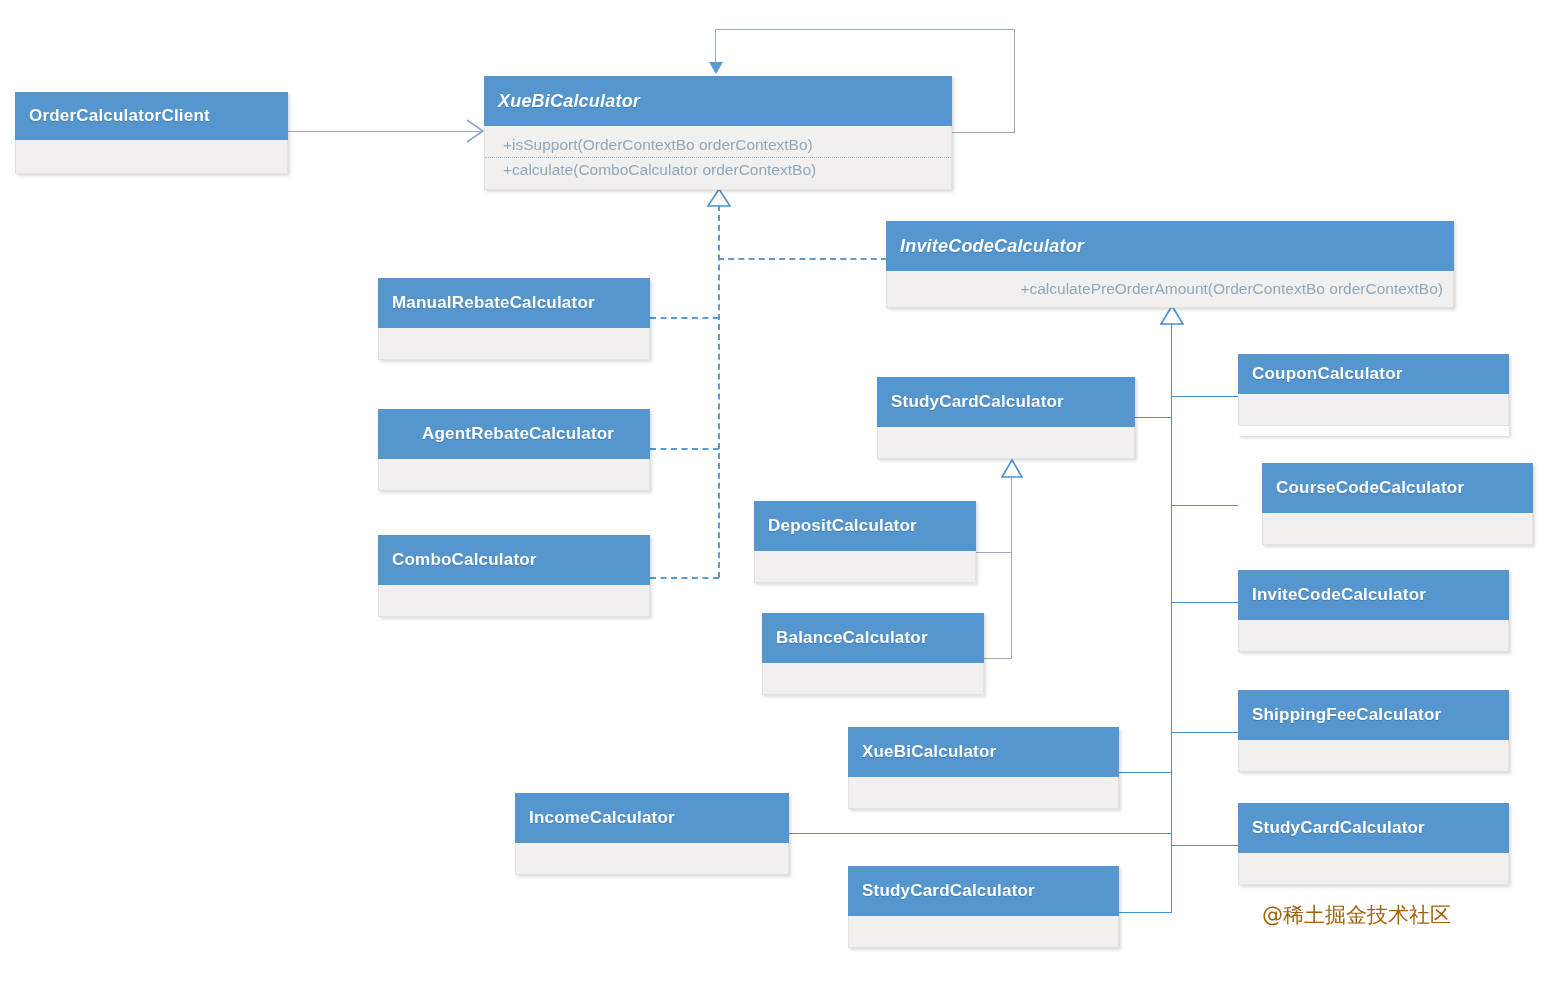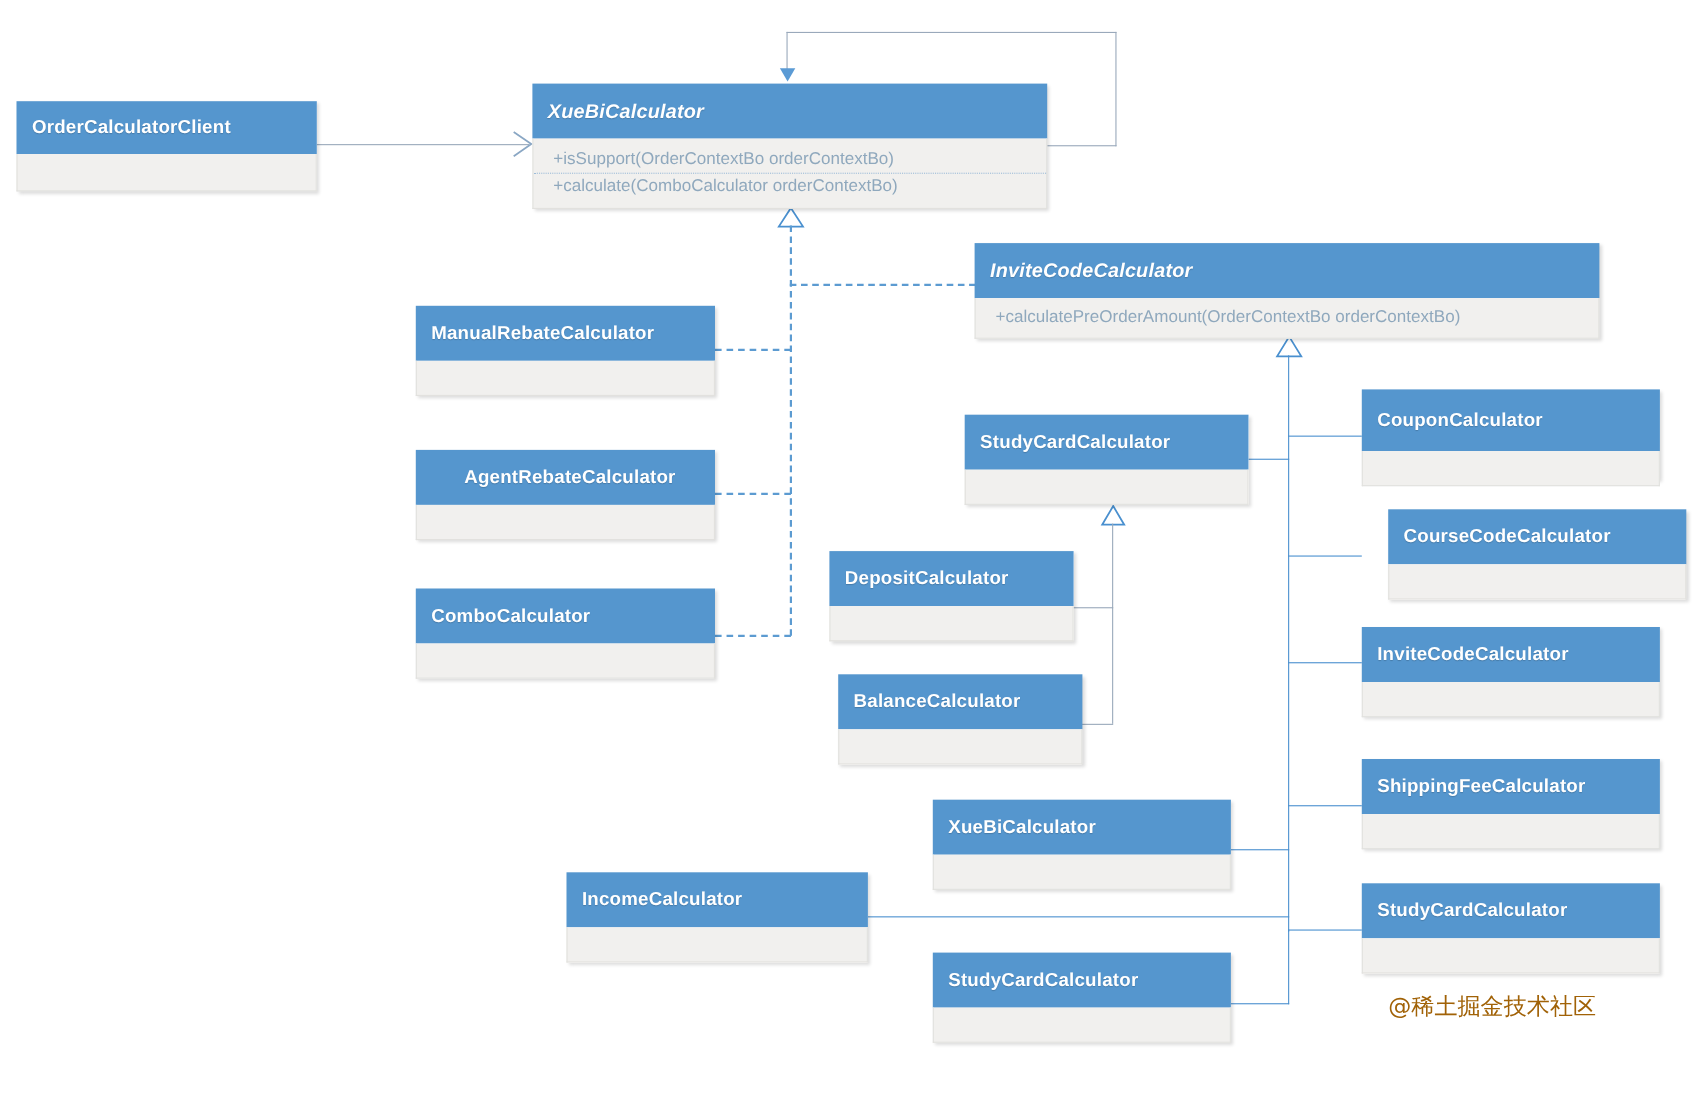--- a/index.html
+++ b/index.html
@@ -108,21 +108,21 @@
     <div class="uml-body" style="height:64px;">
       <div class="uml-method">+isSupport(OrderContextBo orderContextBo)</div>
       <div class="uml-method">+calculate(ComboCalculator orderContextBo)</div>
     </div>
   </div>
 
   <div class="uml-box" style="left:886px;top:221px;width:568px;height:87px;">
     <div class="uml-head" style="height:50px;font-size:18px;">
       <span class="italic">InviteCodeCalculator</span>
     </div>
-    <div class="uml-body" style="height:37px;">
+    <div class="uml-body" style="height:37px;text-align:right;">
       <div class="uml-method">+calculatePreOrderAmount(OrderContextBo orderContextBo)</div>
     </div>
   </div>
 
   <div class="uml-box" style="left:378px;top:278px;width:272px;height:82px;">
     <div class="uml-head" style="height:50px;font-size:17px;">
       <span>ManualRebateCalculator</span>
     </div>
     <div class="uml-body" style="height:32px;"></div>
   </div>
@@ -177,21 +177,21 @@
   </div>
 
   <div class="uml-box" style="left:848px;top:866px;width:271px;height:82px;">
     <div class="uml-head" style="height:50px;font-size:17px;">
       <span>StudyCardCalculator</span>
     </div>
     <div class="uml-body" style="height:32px;"></div>
   </div>
 
   <div class="uml-box" style="left:1238px;top:354px;width:271px;height:82px;">
-    <div class="uml-head" style="height:56px;font-size:17px;">
+    <div class="uml-head" style="height:40px;font-size:17px;">
       <span>CouponCalculator</span>
     </div>
     <div class="uml-body" style="height:32px;"></div>
   </div>
 
   <div class="uml-box" style="left:1262px;top:463px;width:271px;height:82px;">
     <div class="uml-head" style="height:50px;font-size:17px;">
       <span>CourseCodeCalculator</span>
     </div>
     <div class="uml-body" style="height:32px;"></div>

